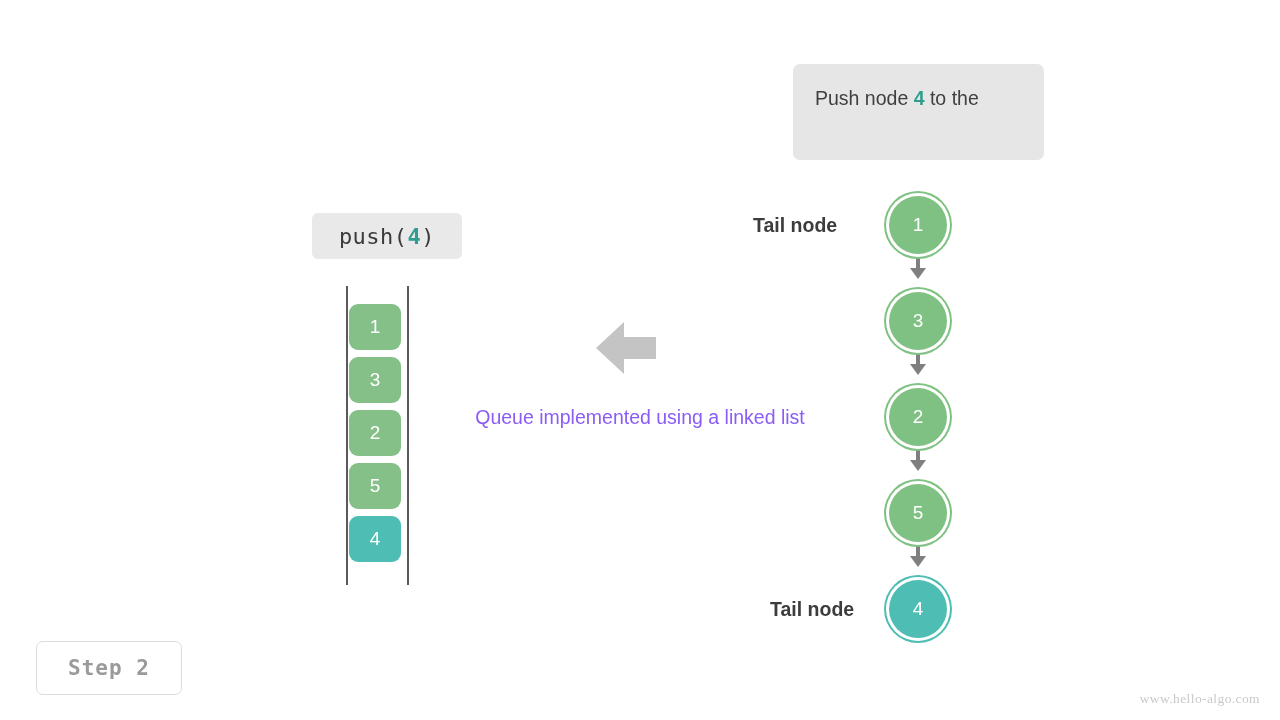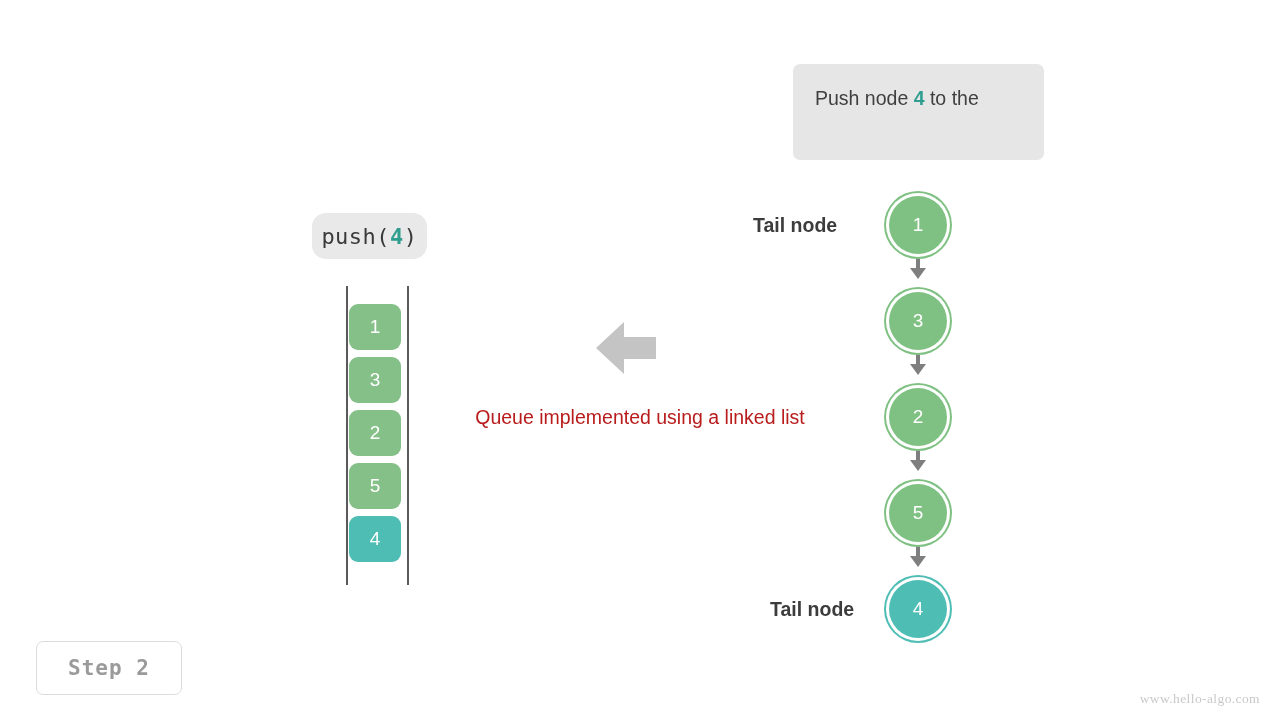--- a/index.html
+++ b/index.html
@@ -37,24 +37,24 @@
   .accent {
     color: #2f9e8f;
     font-weight: bold;
   }
 
   
   #op-label {
     position: absolute;
     left: 312px;
     top: 213px;
-    width: 115px;
+    width: 150px;
     height: 46px;
     background: #e9e9e9;
-    border-radius: 14px;
+    border-radius: 6px;
     display: flex;
     align-items: center;
     justify-content: center;
     font-family: "DejaVu Sans Mono", "Liberation Mono", monospace;
     font-size: 22px;
     color: #3a3a3a;
     letter-spacing: 0.5px;
   }
   #op-label .accent { font-weight: bold; }
 
@@ -100,21 +100,21 @@
     width: 60px;
     height: 56px;
   }
   #caption {
     position: absolute;
     left: 437px;
     top: 406px;
     width: 406px;
     text-align: center;
     font-size: 19.5px;
-    color: #b91c1c;
+    color: #8b5cf6;
     white-space: nowrap;
   }
 
   
   #linked-list {
     position: absolute;
     left: 860px;
     top: 185px;
     width: 130px;
     height: 460px;

